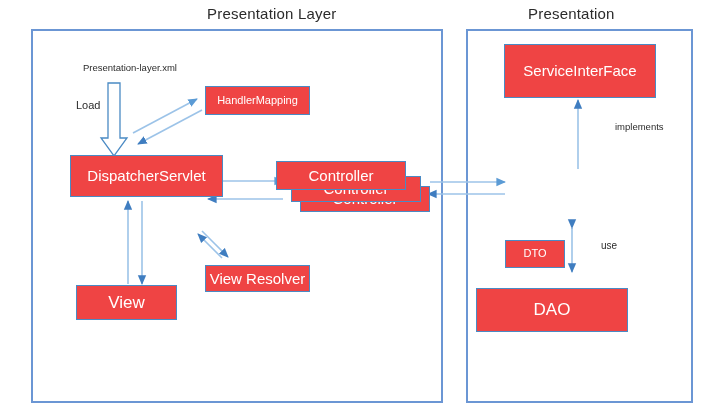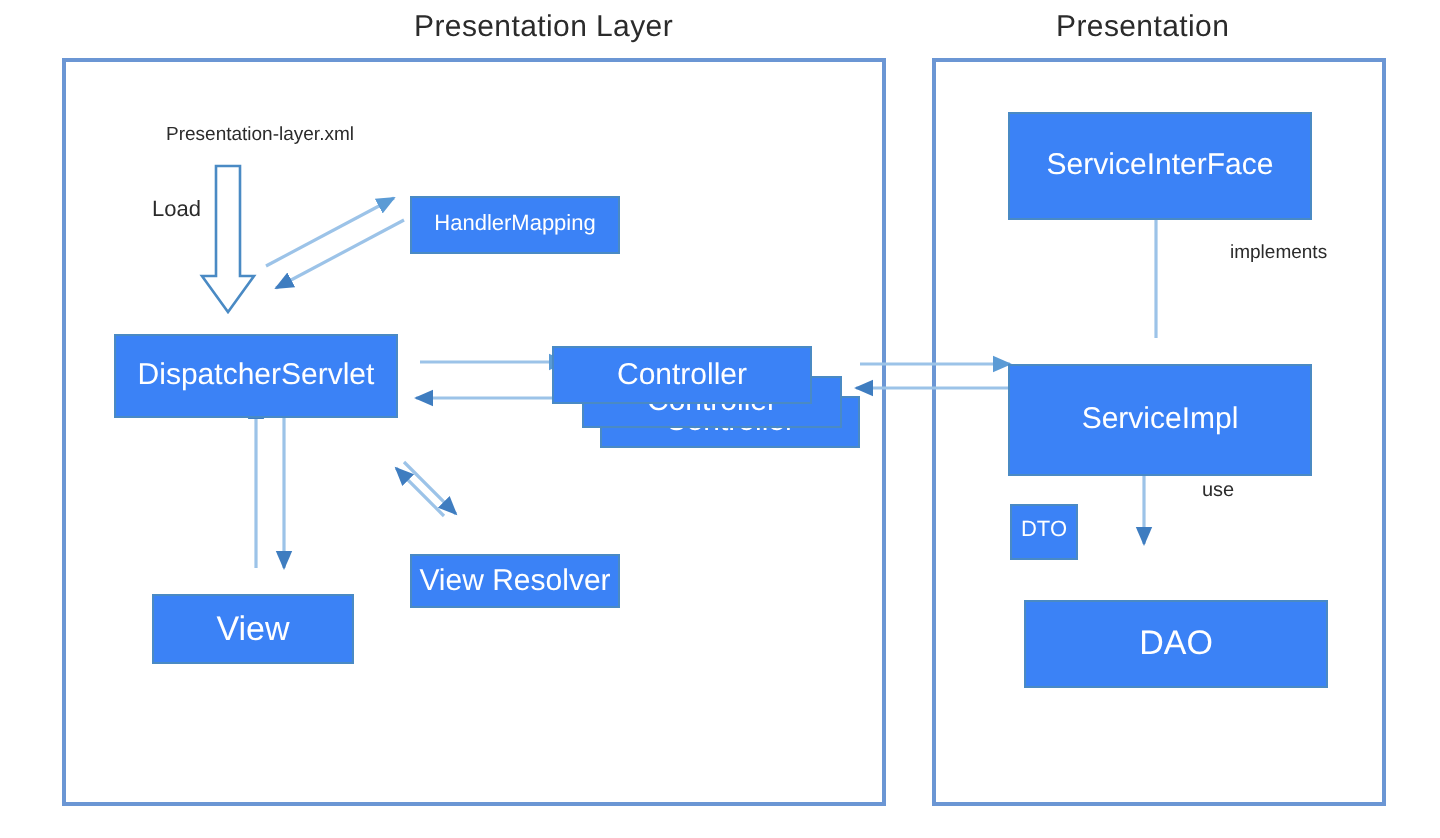--- a/index.html
+++ b/index.html
@@ -26,33 +26,32 @@
     letter-spacing: 0.2px;
   }
   .layer-box {
     position: absolute;
     border: 2px solid #6b96d4;
     background: transparent;
     box-sizing: border-box;
   }
   .node {
     position: absolute;
-    background: #3b82f6;
+    background: #ef4444;
     border: 1px solid #4a8ac4;
     box-sizing: border-box;
     color: #ffffff;
     display: flex;
     align-items: center;
     justify-content: center;
     font-family: "Liberation Sans", sans-serif;
     font-weight: 400;
     text-align: center;
     line-height: 1.05;
     overflow: hidden;
-    margin-top: 12px;
   }
   .node.big   { font-size: 17px; }
   .node.mid   { font-size: 15px; }
   .node.small { font-size: 11px; }
   .node.tiny  { font-size: 15px; }
   .plain-label {
     position: absolute;
     font-family: "Liberation Sans", sans-serif;
     color: #2b2b2b;
     white-space: nowrap;
@@ -112,39 +111,38 @@
 
     <line x1="578" y1="169" x2="578" y2="100" stroke="#9CC3E8" stroke-width="1.6" marker-end="url(#ahd)"></line>
 
     <line x1="572" y1="228" x2="572" y2="272" stroke="#9CC3E8" stroke-width="1.6" marker-start="url(#ahd)" marker-end="url(#ahd)"></line>
   </svg>
 
   <div class="plain-label lbl-xml" style="left:83px; top:62px;">Presentation-layer.xml</div>
 
   <div class="plain-label lbl-load" style="left:76px; top:99px;text-align:center;">Load</div>
 
-  <div class="node mid" style="left:57px; top:155px; width:142px; height:42px;">DispatcherServlet</div>
+  <div class="node mid" style="left:70px; top:155px; width:153px; height:42px;">DispatcherServlet</div>
 
   <div class="node small" style="left:205px; top:86px; width:105px; height:29px;">HandlerMapping</div>
 
   <div class="node mid" style="left:300px; top:186px; width:130px; height:26px;">Controller</div>
 
   <div class="node mid" style="left:291px; top:176px; width:130px; height:26px;">Controller</div>
 
   <div class="node mid" style="left:276px; top:161px; width:130px; height:29px;">Controller</div>
 
   <div class="node big" style="left:76px; top:285px; width:101px; height:35px;">View</div>
 
   <div class="node tiny" style="left:205px; top:265px; width:105px; height:27px;">View Resolver</div>
 
   <div class="node mid" style="left:504px; top:44px; width:152px; height:54px;">ServiceInterFace</div>
 
   <div class="plain-label lbl-impl" style="left:583px; top:121px;padding-left:32px;">implements</div>
 
-  <div class="node mid" style="left:504px; top:170px; width:152px; height:56px;">ServiceImpl</div>
 
-  <div class="node small" style="left:505px; top:240px; width:34px; height:28px;">DTO</div>
+  <div class="node small" style="left:505px; top:240px; width:60px; height:28px;">DTO</div>
 
   <div class="plain-label lbl-use" style="left:601px; top:240px;text-align:center;">use</div>
 
-  <div class="node big" style="left:512px; top:288px; width:152px; height:44px;">DAO</div>
+  <div class="node big" style="left:476px; top:288px; width:152px; height:44px;">DAO</div>
 
 </div>
 
 </body></html>

